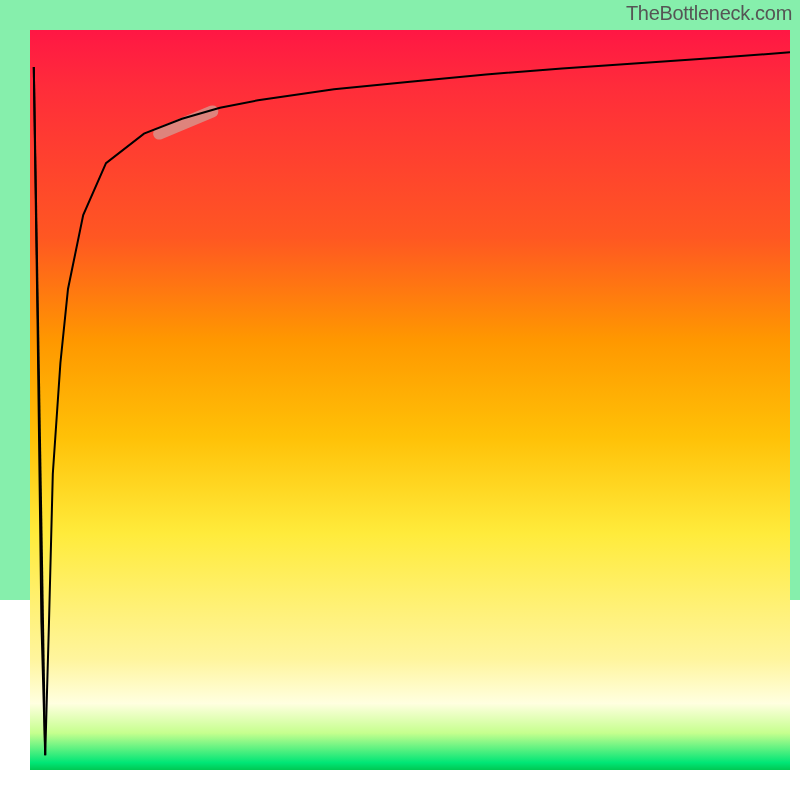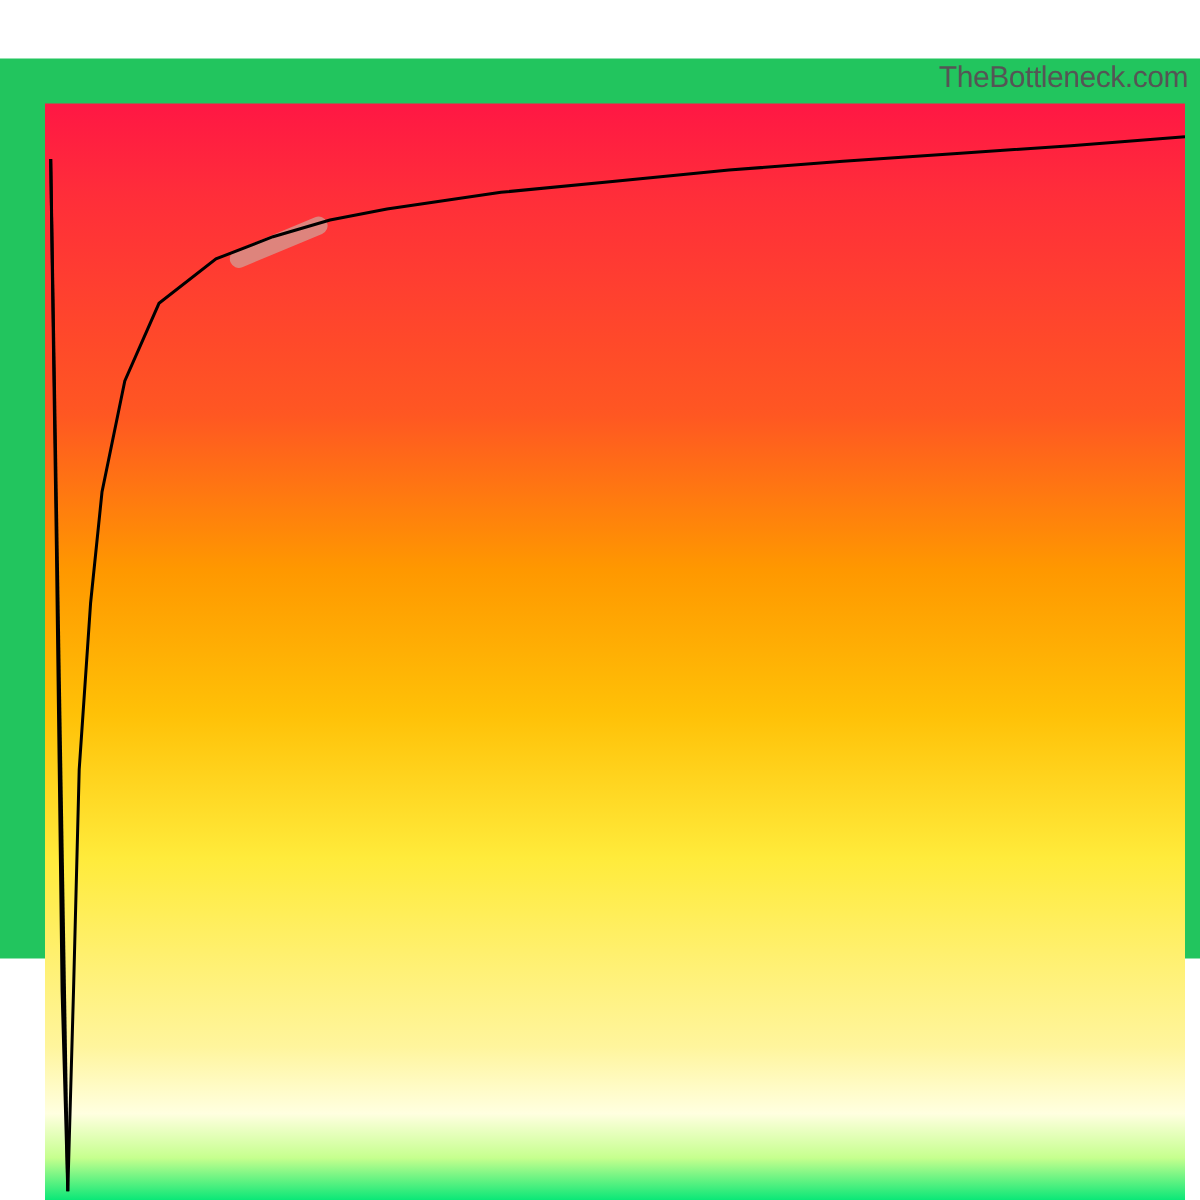--- a/index.html
+++ b/index.html
@@ -7,22 +7,21 @@
     padding: 0;
     width: 800px;
     height: 800px;
     background: #ffffff;
     font-family: Arial, Helvetica, sans-serif;
   }
   .container {
     position: relative;
     width: 800px;
     height: 600px;
-    background: #22c55e;
-    margin-top: 39px;
+    background: #86efac;
   }
   .watermark {
     position: absolute;
     top: 2px;
     right: 8px;
     color: #555555;
     font-size: 20px;
     font-weight: 500;
     z-index: 10;
     letter-spacing: -0.3px;

